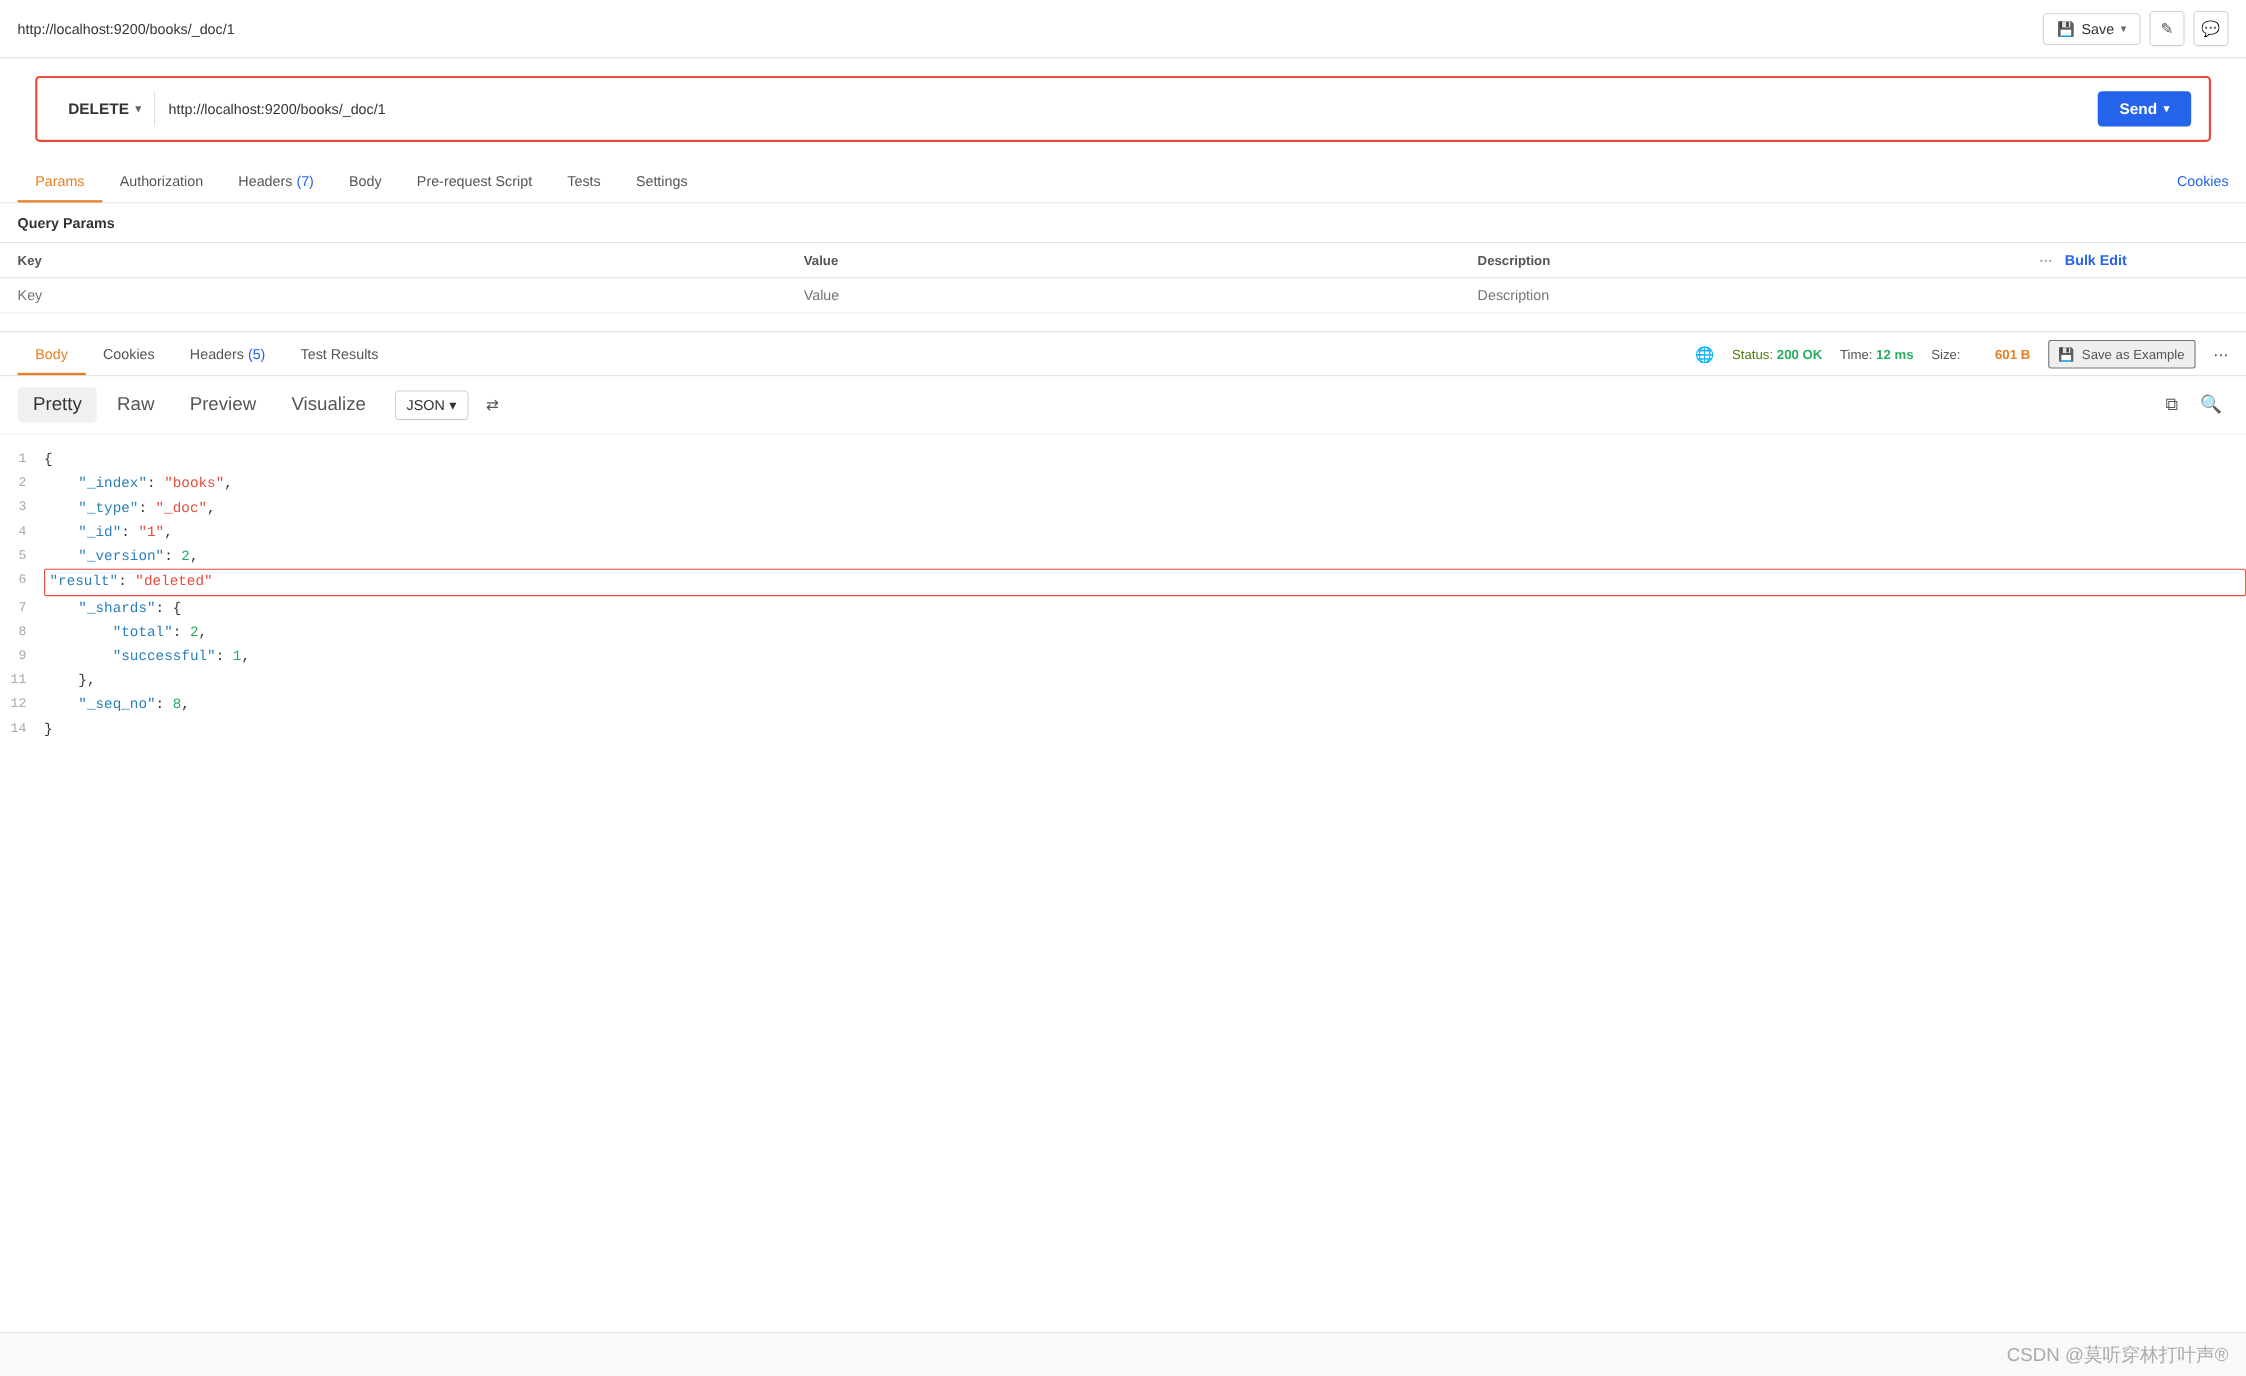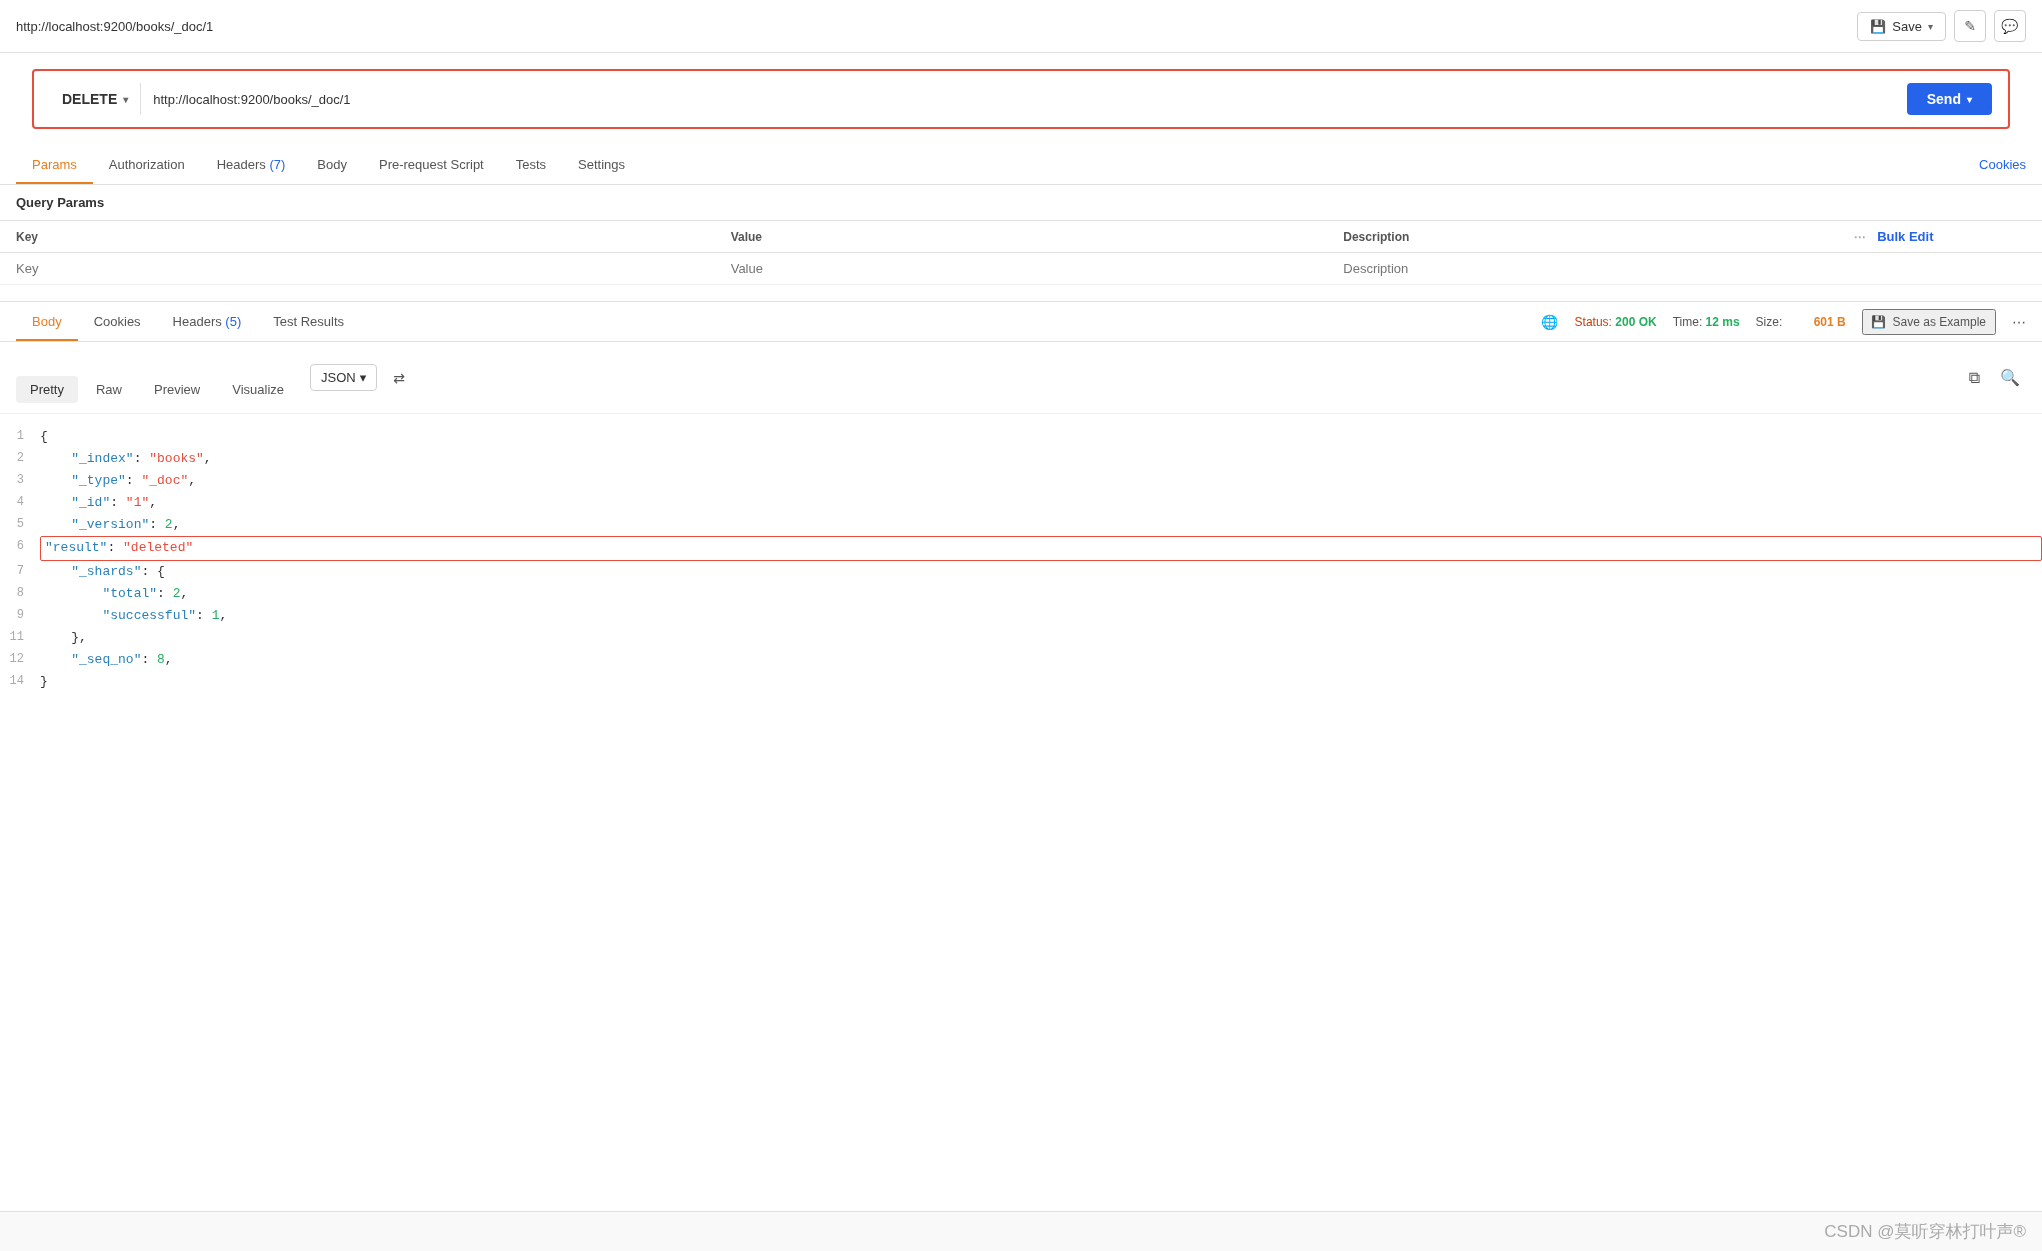--- a/index.html
+++ b/index.html
@@ -228,21 +228,21 @@
       margin-left: auto;
       display: flex;
       align-items: center;
       gap: 16px;
       font-size: 12px;
     }
     .status-ok {
       color: #27ae60;
       font-weight: 600;
     }
-    .status-label { color: #c2410c; }
+    .status-label { color: #4d7c0f; }
     .time-label { color: #555; }
     .time-value { color: #27ae60; font-weight: 600; }
     .size-label { color: #555; }
     .size-value { color: #e67e22; font-weight: 600; margin-left: 28px; }
     .save-example-btn {
       display: flex;
       align-items: center;
       gap: 6px;
       color: #555;
       cursor: pointer;
@@ -259,25 +259,24 @@
       display: flex;
       align-items: center;
       padding: 10px 16px;
       gap: 4px;
       border-bottom: 1px solid #f0f0f0;
     }
     .format-tab {
       padding: 6px 14px;
       border-radius: 4px;
       cursor: pointer;
-      font-size: 13px;
+      font-size: 17px;
       color: #555;
       background: transparent;
       border: none;
-      margin-top: 24px;
     }
     .format-tab.active {
       background: #f0f0f0;
       color: #333;
       font-weight: 500;
     }
     .json-selector {
       display: flex;
       align-items: center;
       gap: 4px;

